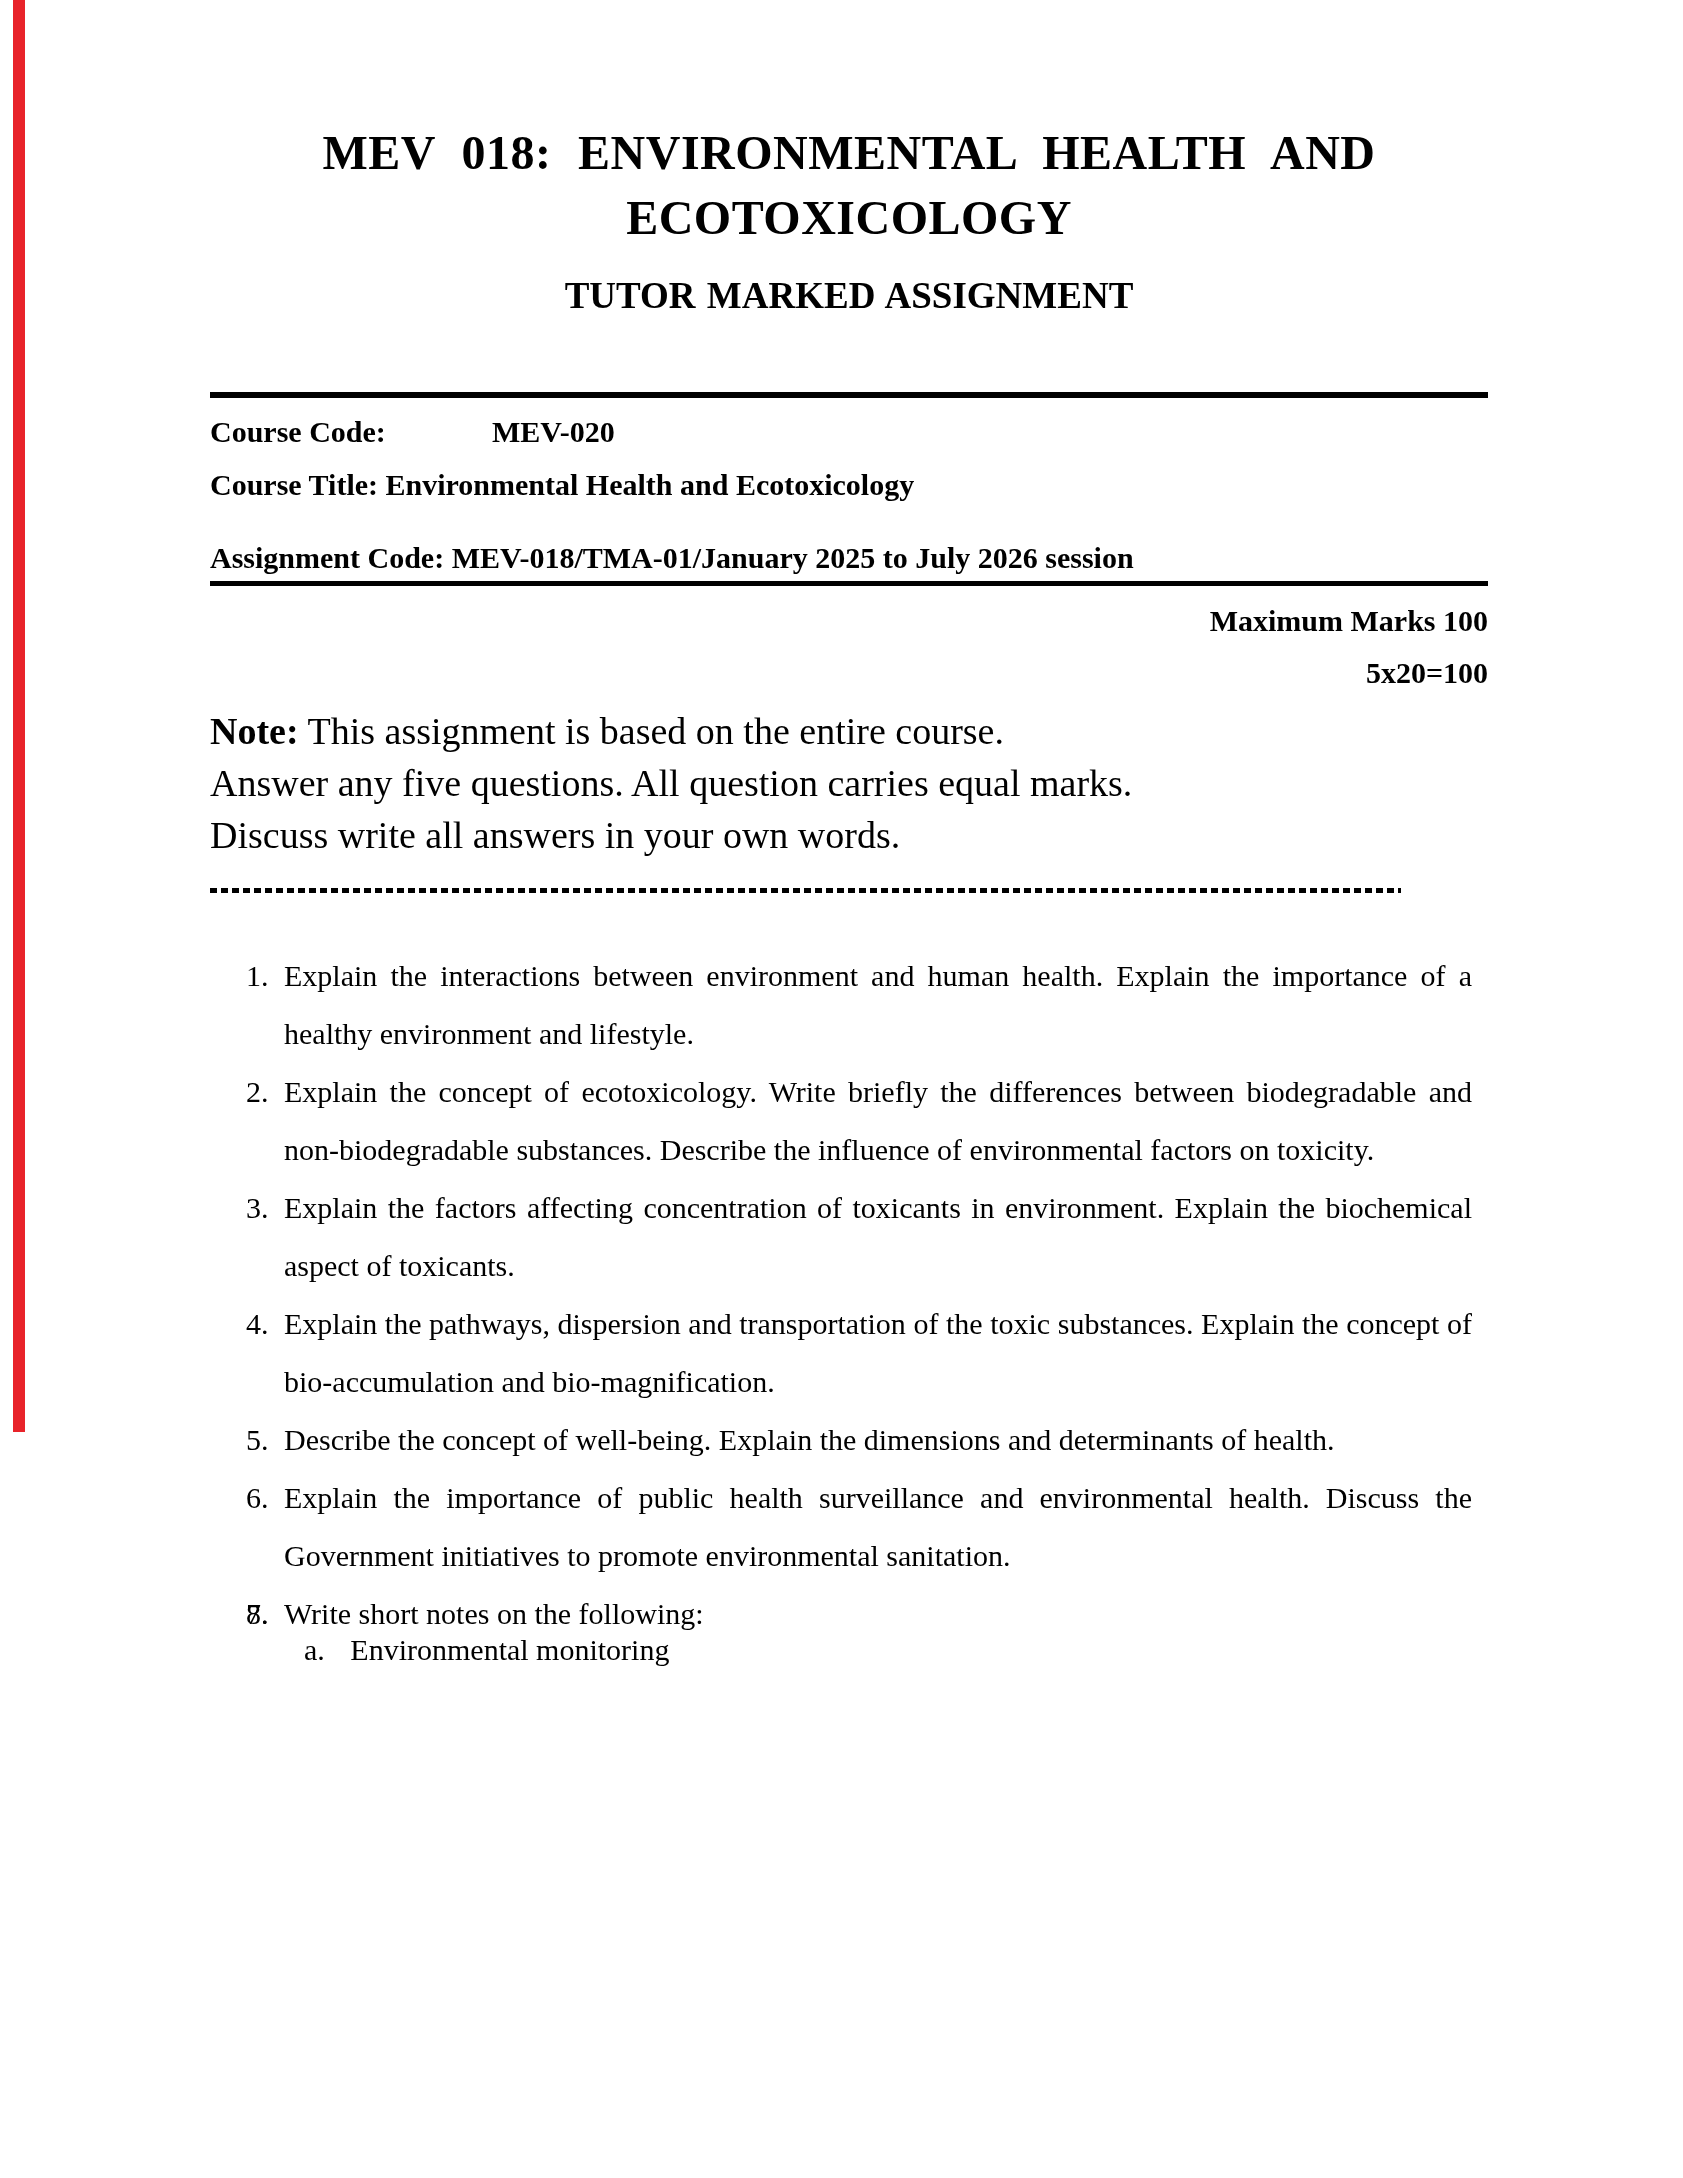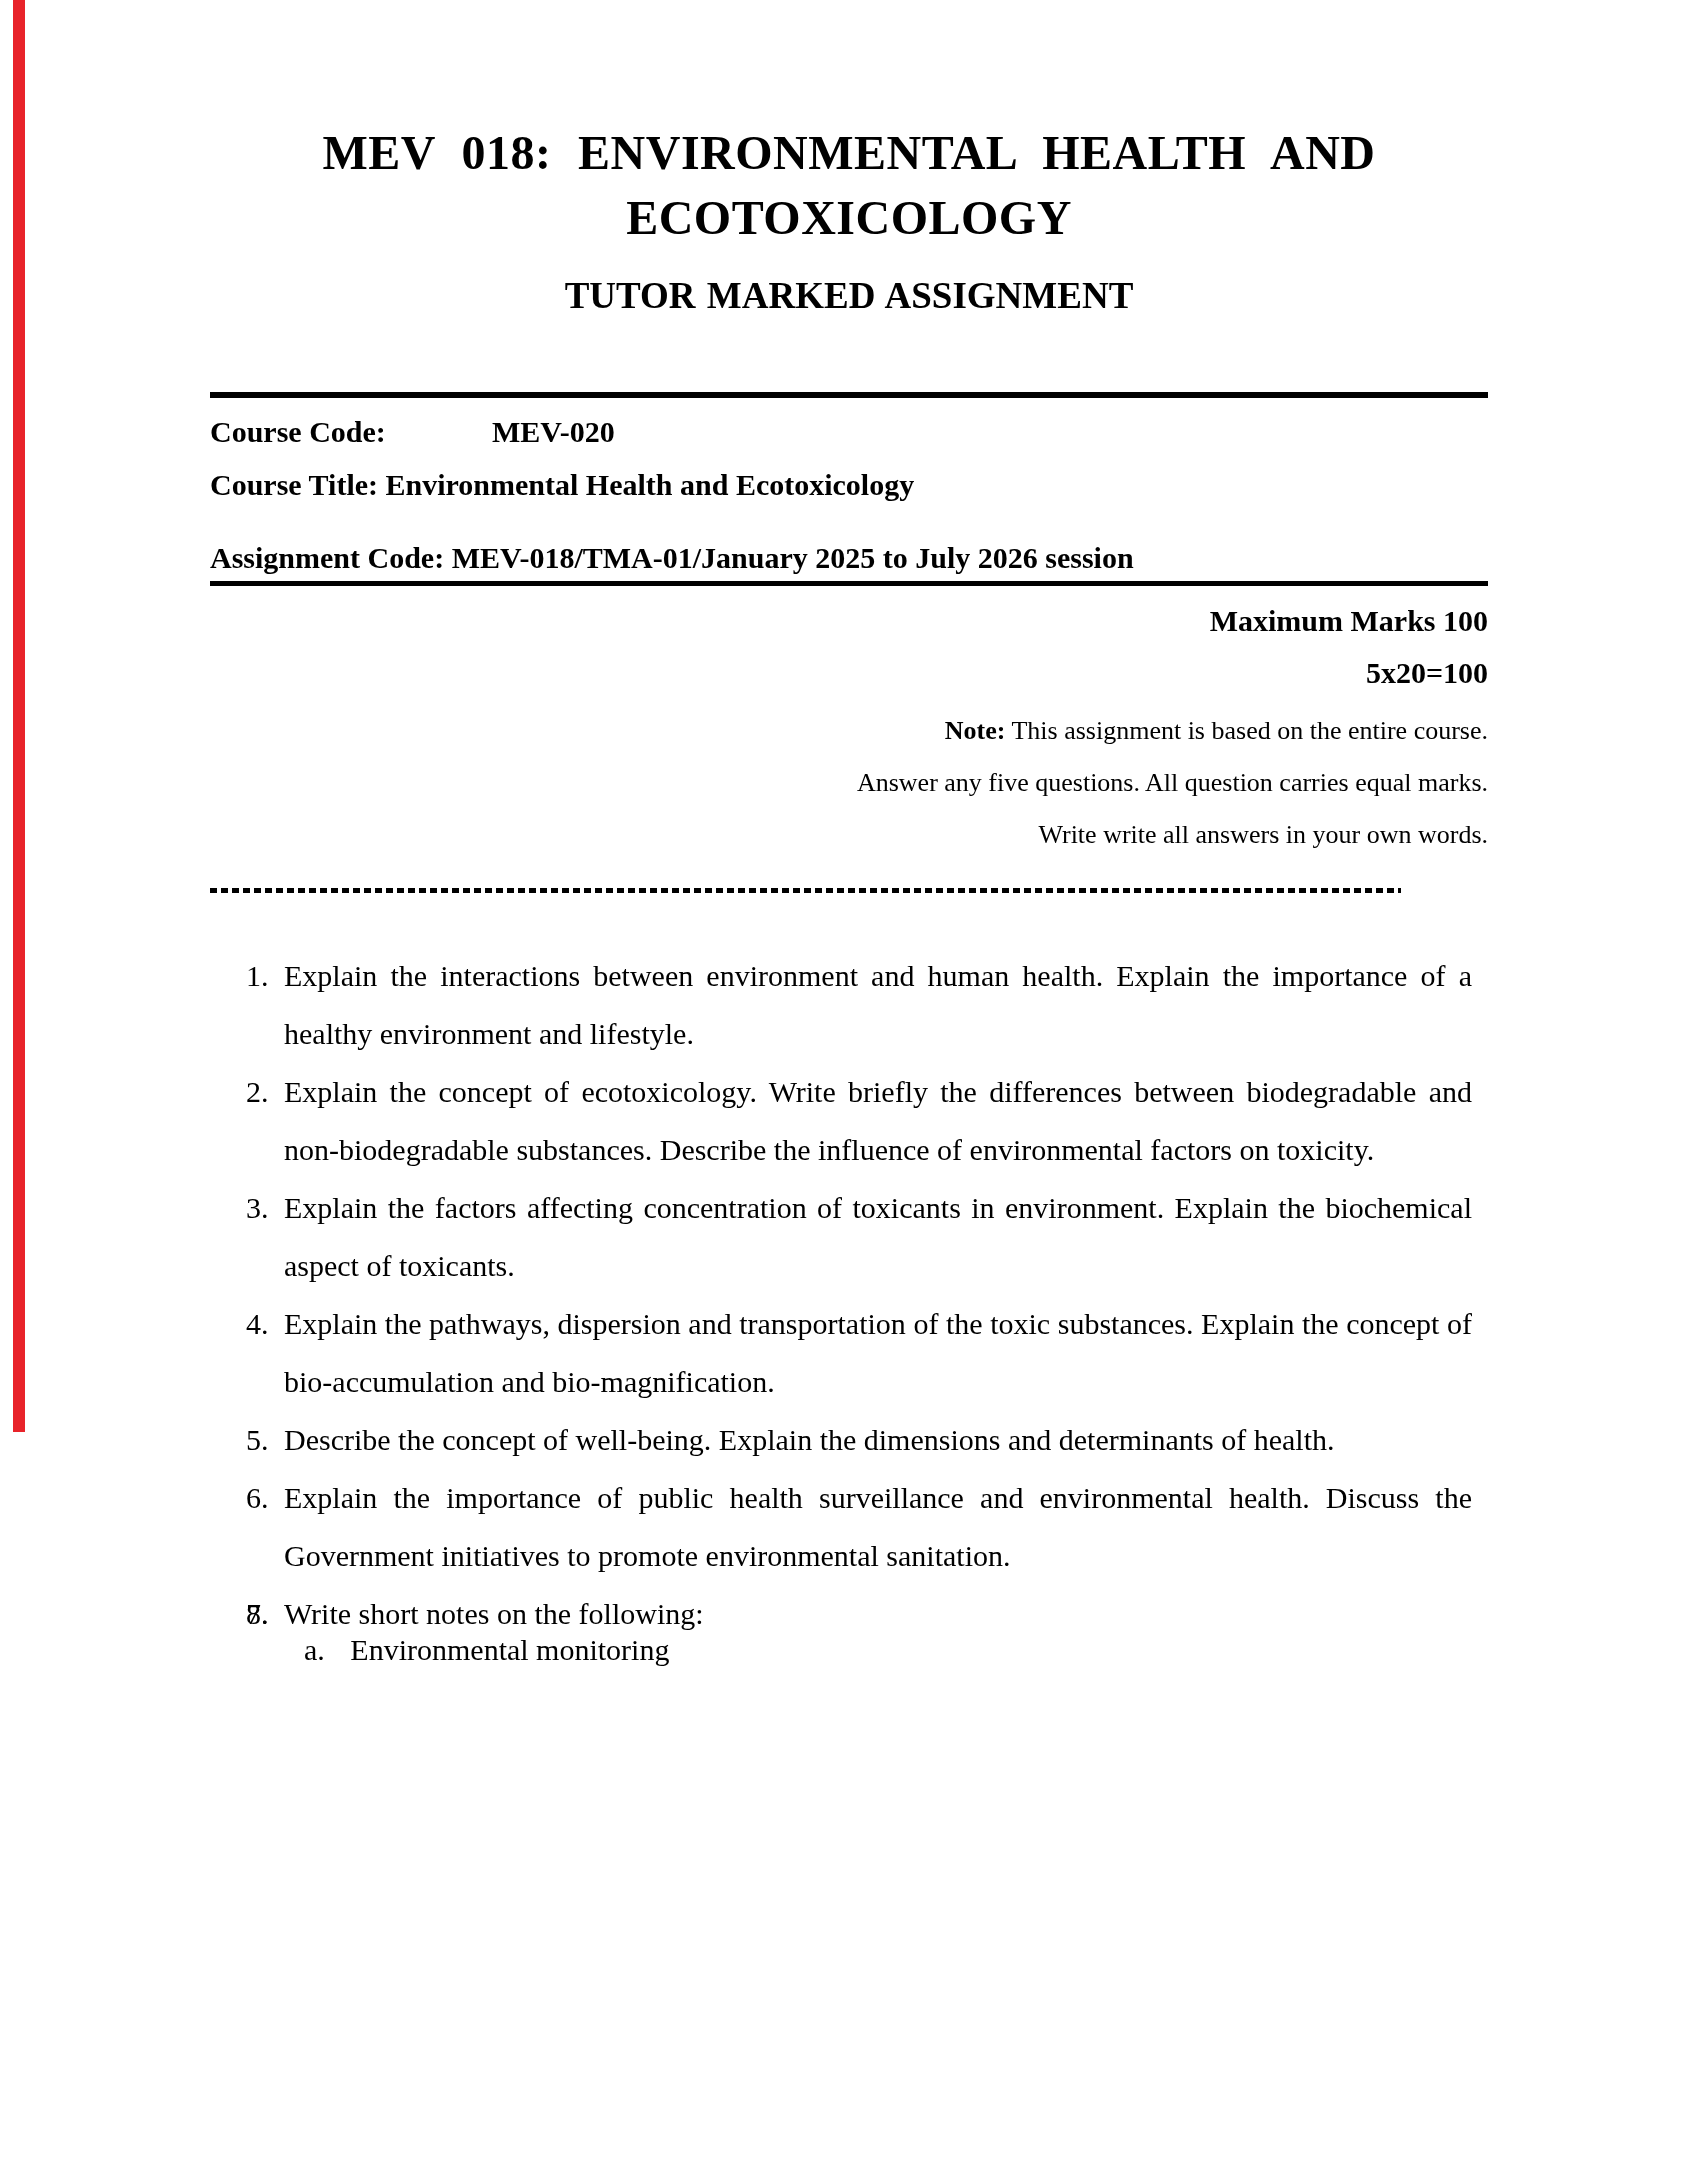--- a/index.html
+++ b/index.html
@@ -50,21 +50,21 @@
   .course-code  { margin-top: 13px; }
   .course-code .label { display: inline-block; width: 282px; }
   .course-title { margin-top: 11px; }
   .assignment   { margin-top: 31px; }
   .coverage     { margin-top: 27px; }
 
   .marks { font-size: 30px; line-height: 42px; text-align: right; }
   .marks-max    { margin-top: 14px; font-weight: bold; }
   .marks-scheme { margin-top: 10px; font-weight: bold; }
 
-  .note-block { margin-top: 11px; font-size: 26px; line-height: 52px; text-align: right; }
+  .note-block { margin-top: 11px; font-size: 38px; line-height: 52px; }
   .note-bold { font-weight: bold; }
 
   .dash-sep {
     margin-top: 27px;
     height: 5px;
     width: 1191px;
     background: repeating-linear-gradient(to right, #000 0 7px, transparent 7px 11px);
   }
 
   ol.questions {
@@ -124,21 +124,21 @@
 
     <div class="marks marks-max">Maximum Marks 100</div>
     <div class="marks marks-scheme">5x20=100</div>
 
     <div class="note-block">
       <div>
         <span class="note-bold">Note:</span>
         <span>This assignment is based on the entire course.</span>
       </div>
       <div>Answer any five questions. All question carries equal marks.</div>
-      <div>Write write all answers in your own words.</div>
+      <div>Discuss write all answers in your own words.</div>
     </div>
 
     <div class="dash-sep"></div>
 
     <ol class="questions">
       <li>
         <span class="qnum">1.</span>
         <span class="qtext">Explain the interactions between environment and human health. Explain the importance of a healthy environment and lifestyle.</span>
       </li>
       <li>

